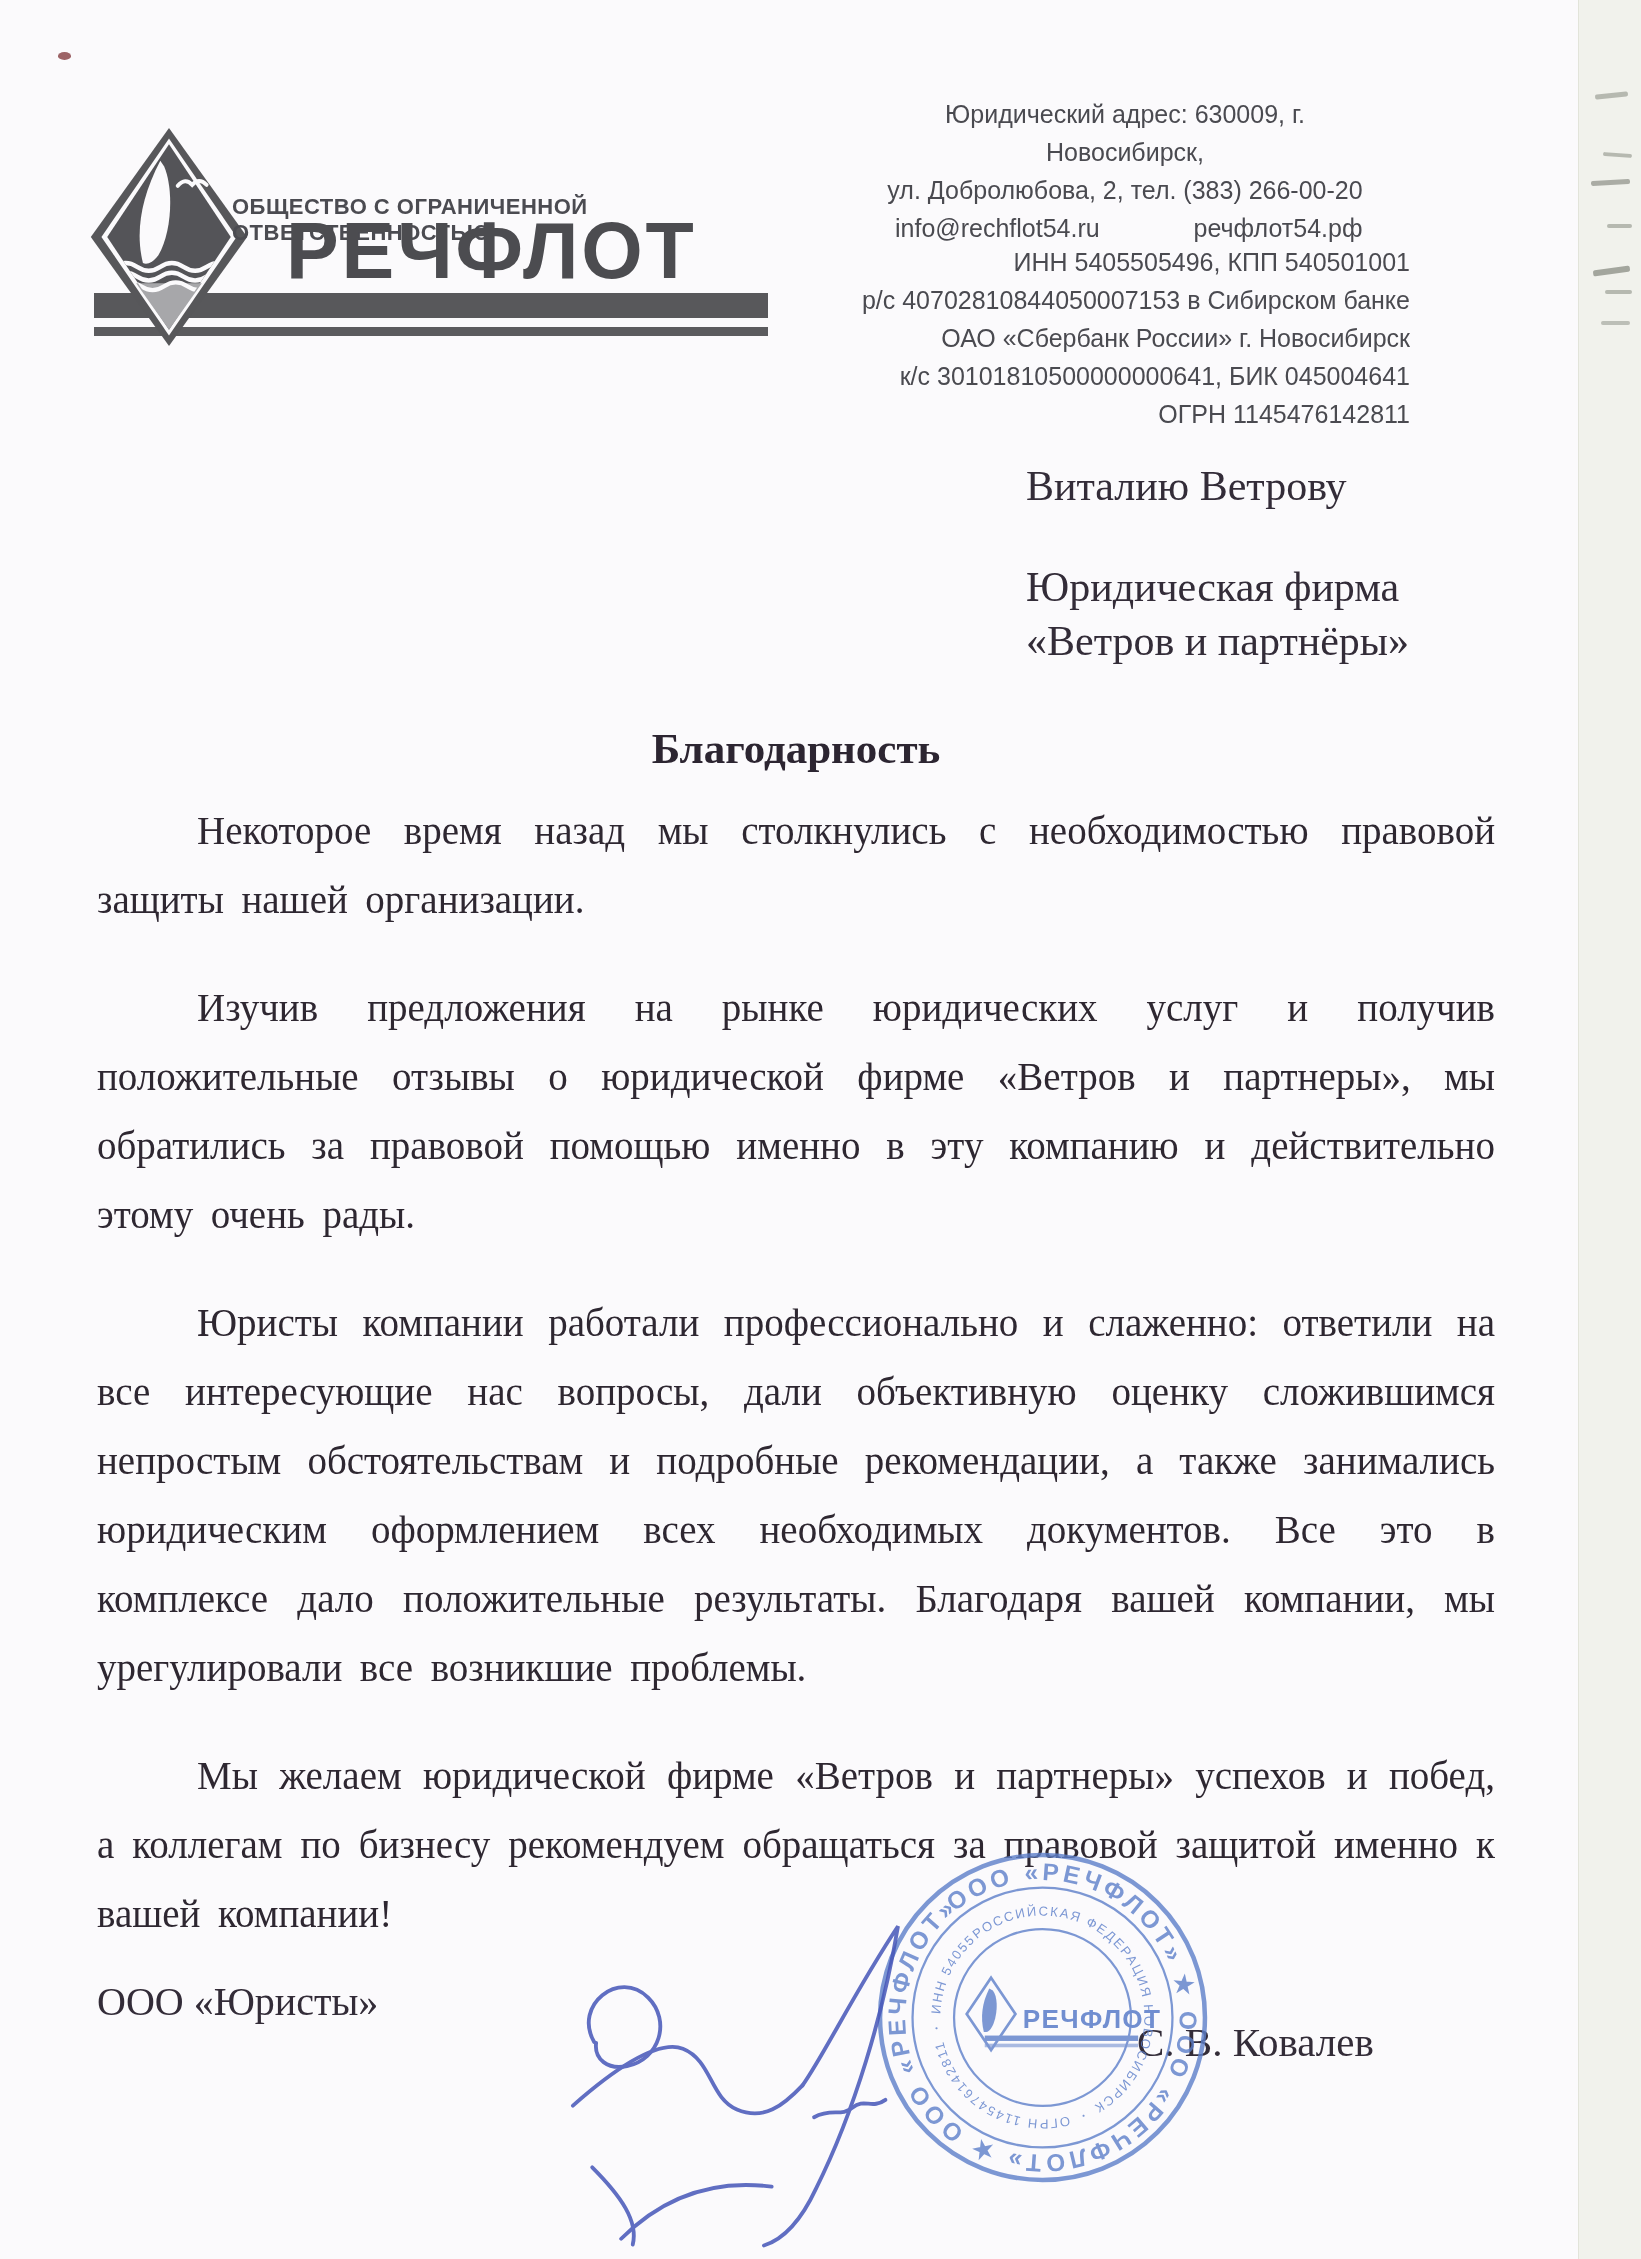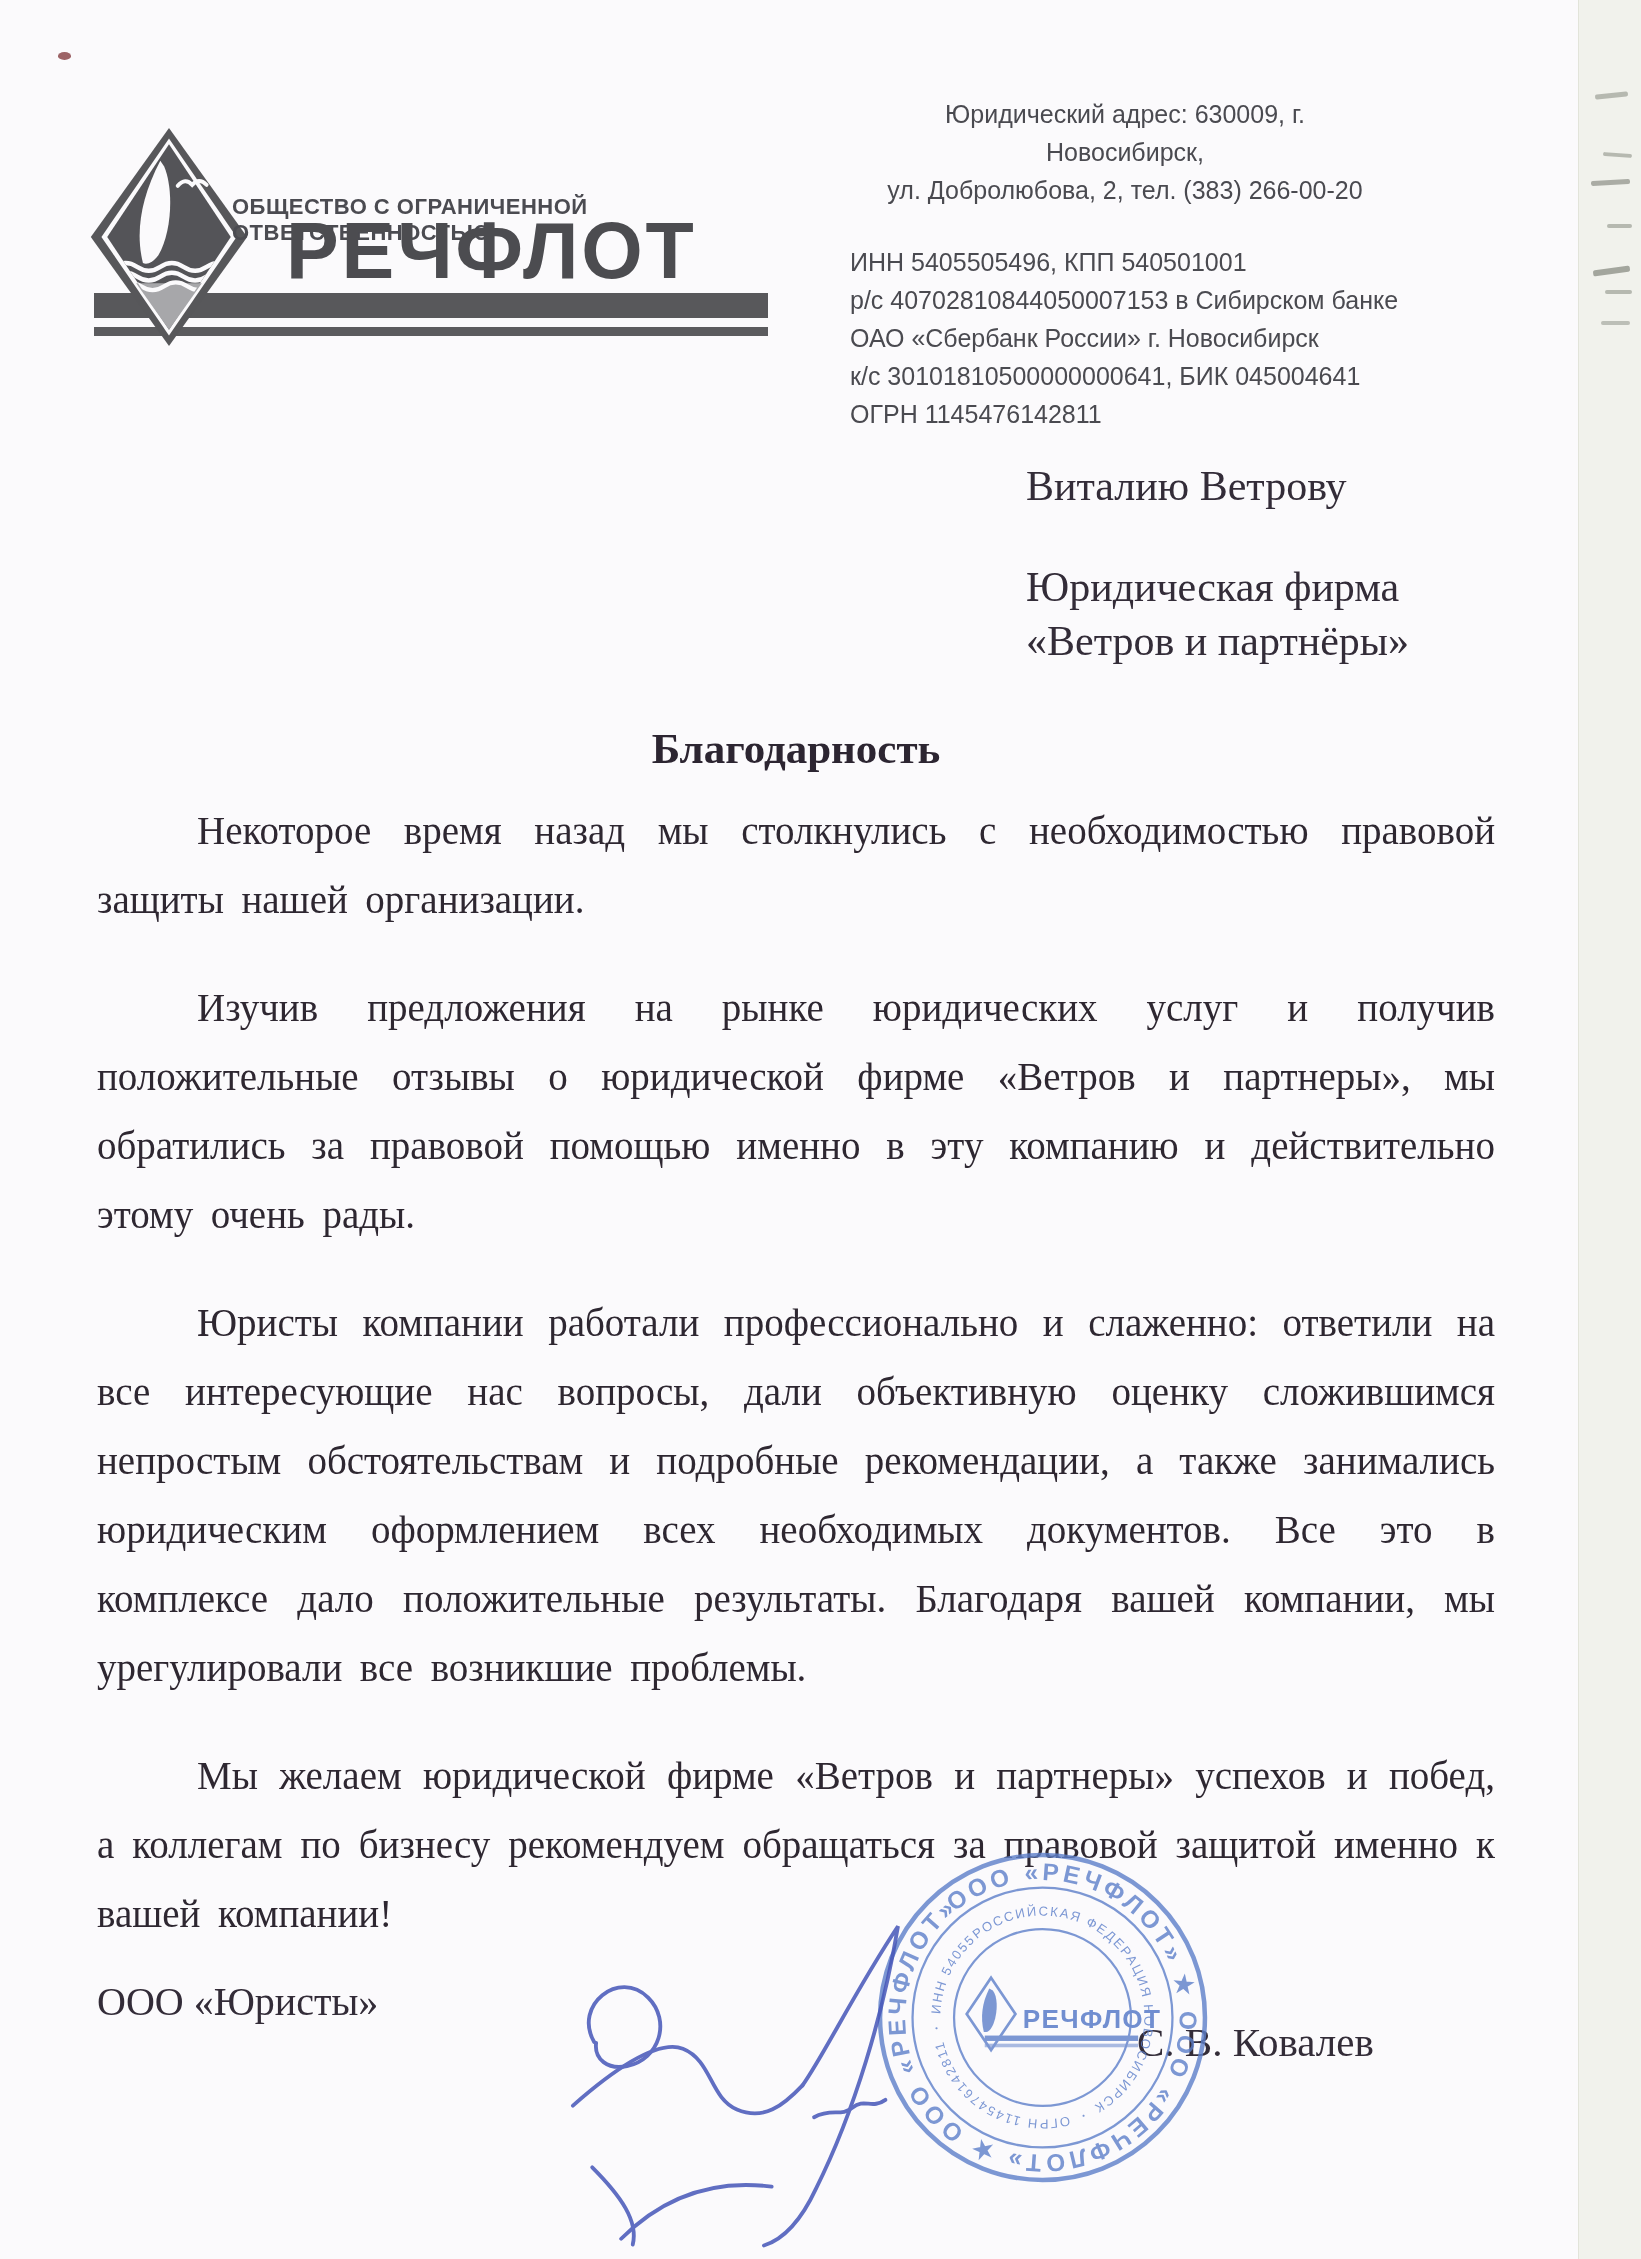--- a/index.html
+++ b/index.html
@@ -13,21 +13,21 @@
   .logo-svg{position:absolute;left:85px;top:126px;width:168px;height:222px;}
   .bar-thick{position:absolute;left:94px;top:293px;width:674px;height:25px;background:#58585b;}
   .bar-thin{position:absolute;left:94px;top:327px;width:674px;height:8.7px;background:#5b5b5e;}
   .company-type{position:absolute;left:232px;top:194px;width:463px;
         font-family:"Liberation Sans",sans-serif;font-weight:bold;font-size:22px;letter-spacing:0.5px;color:#4b4b51;}
   .company-name{position:absolute;left:286px;top:205px;font-family:"Liberation Sans",sans-serif;
         font-weight:bold;font-size:79px;letter-spacing:2.9px;color:#4c4c50;}
   .contact-block{position:absolute;left:874px;top:95px;width:502px;text-align:center;
         font-family:"Liberation Sans",sans-serif;font-size:25px;line-height:38px;color:#4a4a50;}
   .email-row{display:flex;justify-content:space-between;padding:0 13.5px 0 21px;}
-  .requisites-block{position:absolute;left:850px;top:243px;width:560px;text-align:left;
+  .requisites-block{position:absolute;left:850px;top:243px;width:560px;text-align:right;
         font-family:"Liberation Sans",sans-serif;font-size:25px;line-height:38px;color:#4a4a50;}
   
   .recipient{position:absolute;left:1026px;top:462px;font-size:42px;color:#332c38;}
   .recipient .r1{margin:0 0 50px 0;}
   .recipient .r2{margin:0;line-height:54px;}
   
   .letter-body{position:absolute;left:97px;top:720px;width:1398px;}
   .letter-title{text-align:center;font-weight:bold;font-size:43px;margin:4px 0 21px 0;color:#2c2531;}
   .letter-body p{font-size:39px;line-height:69px;text-align:justify;text-indent:100px;
         word-spacing:.2em;margin:39px 0 0 0;color:#2e2731;}
@@ -73,20 +73,24 @@
     <path d="M78,36 C58,74 52,110 60,142 C64,144 70,142 76,134 C90,110 92,66 82,42 Z" fill="#fbfafc"></path>
     <path d="M96,62 Q104,53 111,61 Q118,53 126,61" stroke="#fbfafc" stroke-width="4" fill="none" stroke-linecap="round"></path>
   </svg>
 
   <div class="company-type">ОБЩЕСТВО С ОГРАНИЧЕННОЙ ОТВЕТСТВЕННОСТЬЮ</div>
   <div class="company-name">РЕЧФЛОТ</div>
 
   <div class="contact-block">
     <div>Юридический адрес: 630009, г. Новосибирск,</div>
     <div>ул. Добролюбова, 2, тел. (383) 266-00-20</div>
+    <div class="email-row">
+      <span>info@rechflot54.ru</span>
+      <span>речфлот54.рф</span>
+    </div>
   </div>
 
   <div class="requisites-block">
     <div>ИНН 5405505496, КПП 540501001</div>
     <div>р/с 40702810844050007153 в Сибирском банке</div>
     <div>ОАО «Сбербанк России» г. Новосибирск</div>
     <div>к/с 30101810500000000641, БИК 045004641</div>
     <div>ОГРН 1145476142811</div>
   </div>
 

